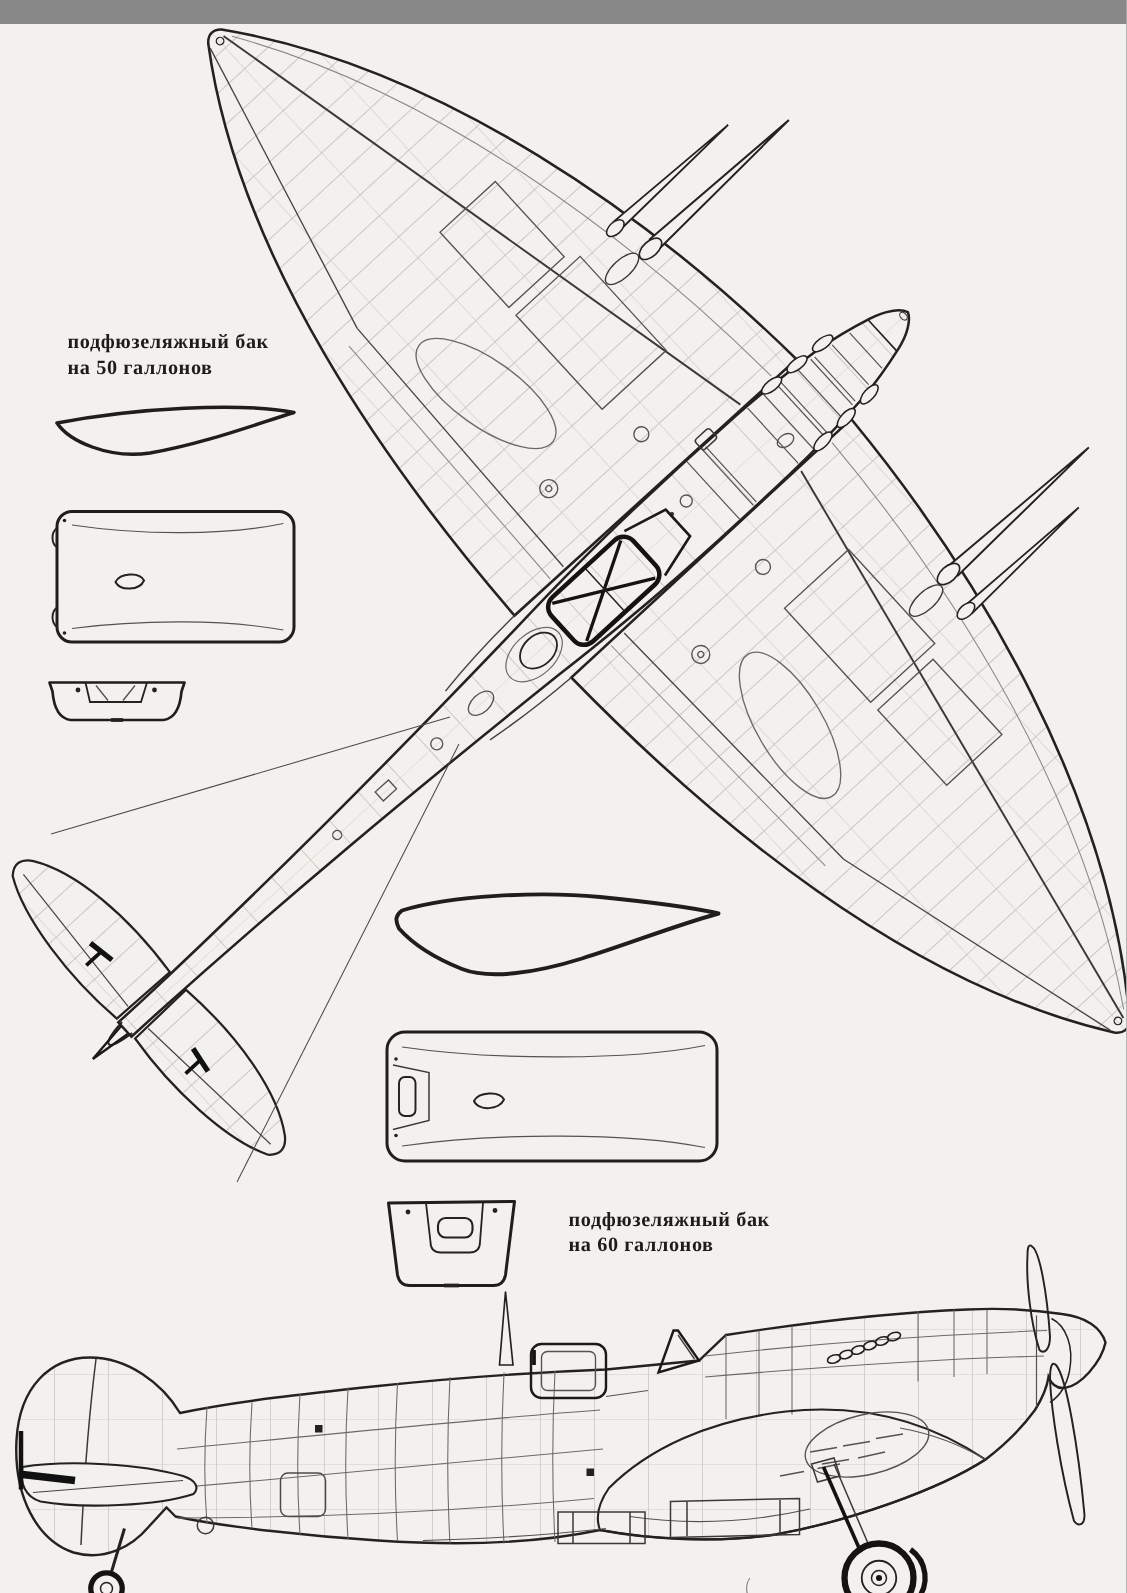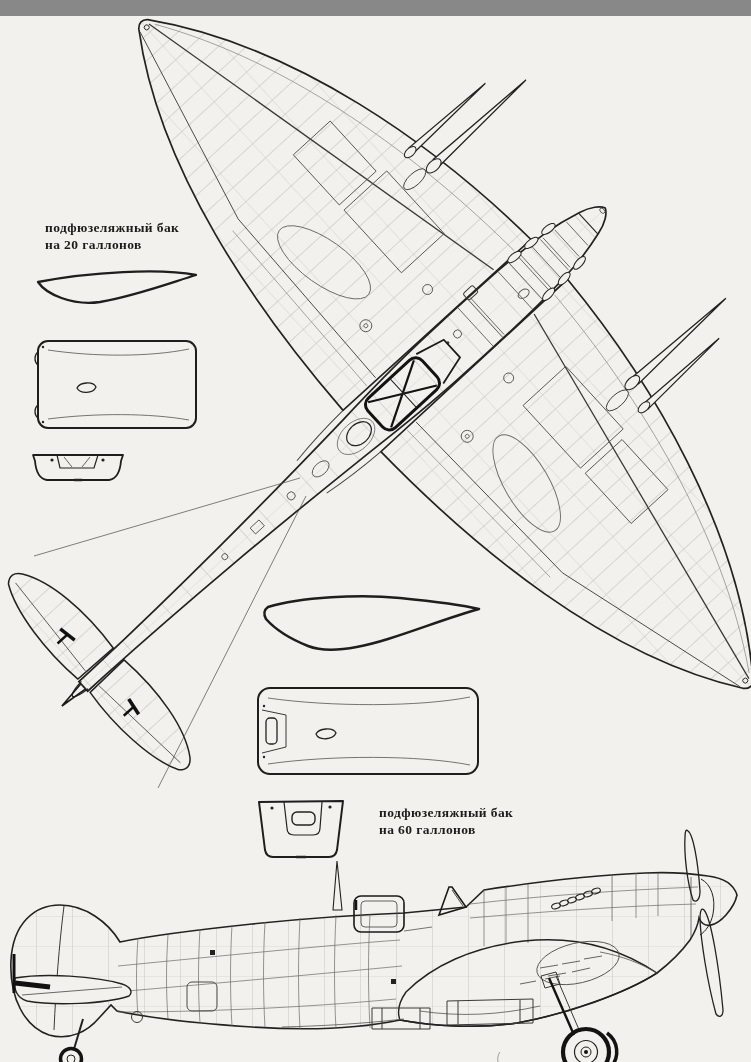--- a/index.html
+++ b/index.html
@@ -337,21 +337,21 @@
   <g stroke="#3a3936" stroke-width="1.2">
     <path d="M 50,1055 L 122,1055"></path>
     <path d="M 546,1056 L 652,1056"></path>
   </g>
   <path d="M 500,1036 C 497,1040 497,1046 500,1050" fill="none" stroke="#8a8884" stroke-width="0.8"></path>
 </g>
 </svg>
 
 <div class="blue-label" style="left:45px;top:204px;">
   <span>подфюзеляжный бак</span>
-  <span>на 20 галлонов</span>
+  <span>на 50 галлонов</span>
 </div>
 
 <div class="blue-label" style="left:379px;top:789px;">
   <span>подфюзеляжный бак</span>
   <span>на 60 галлонов</span>
 </div>
 
 <div class="page-number">11</div>
 
 </div>

